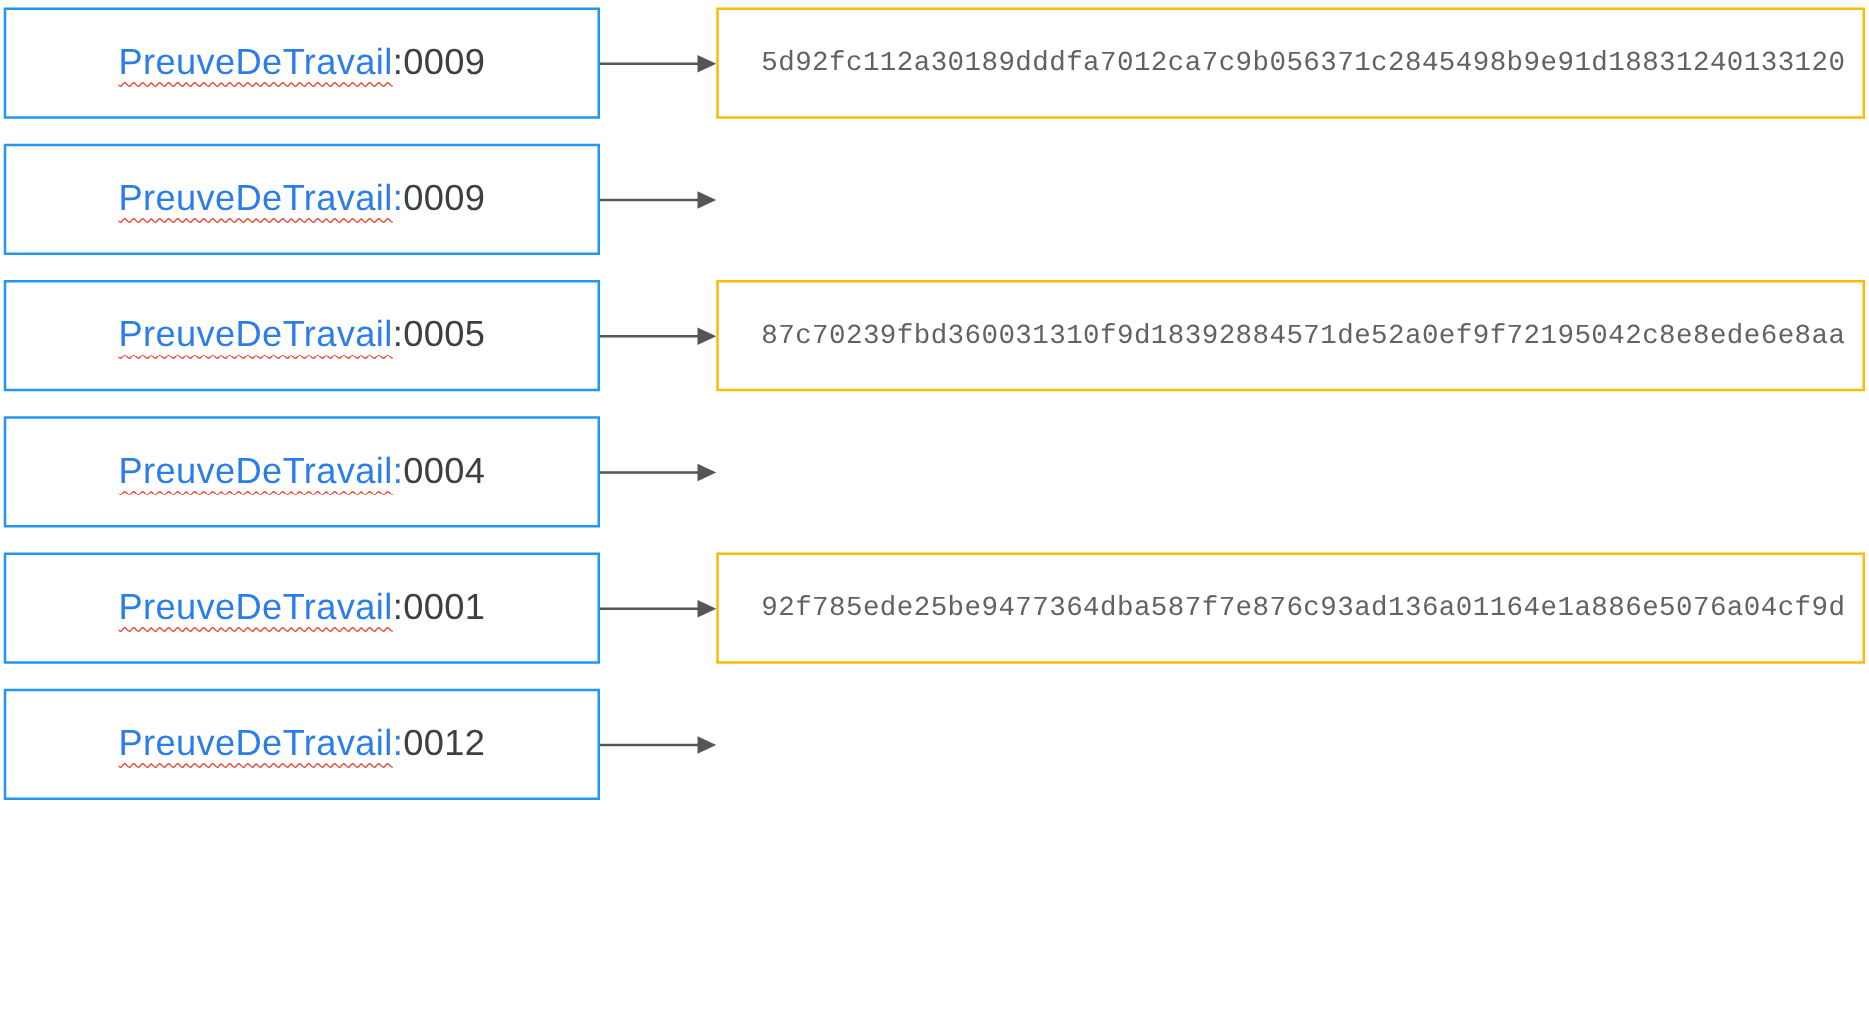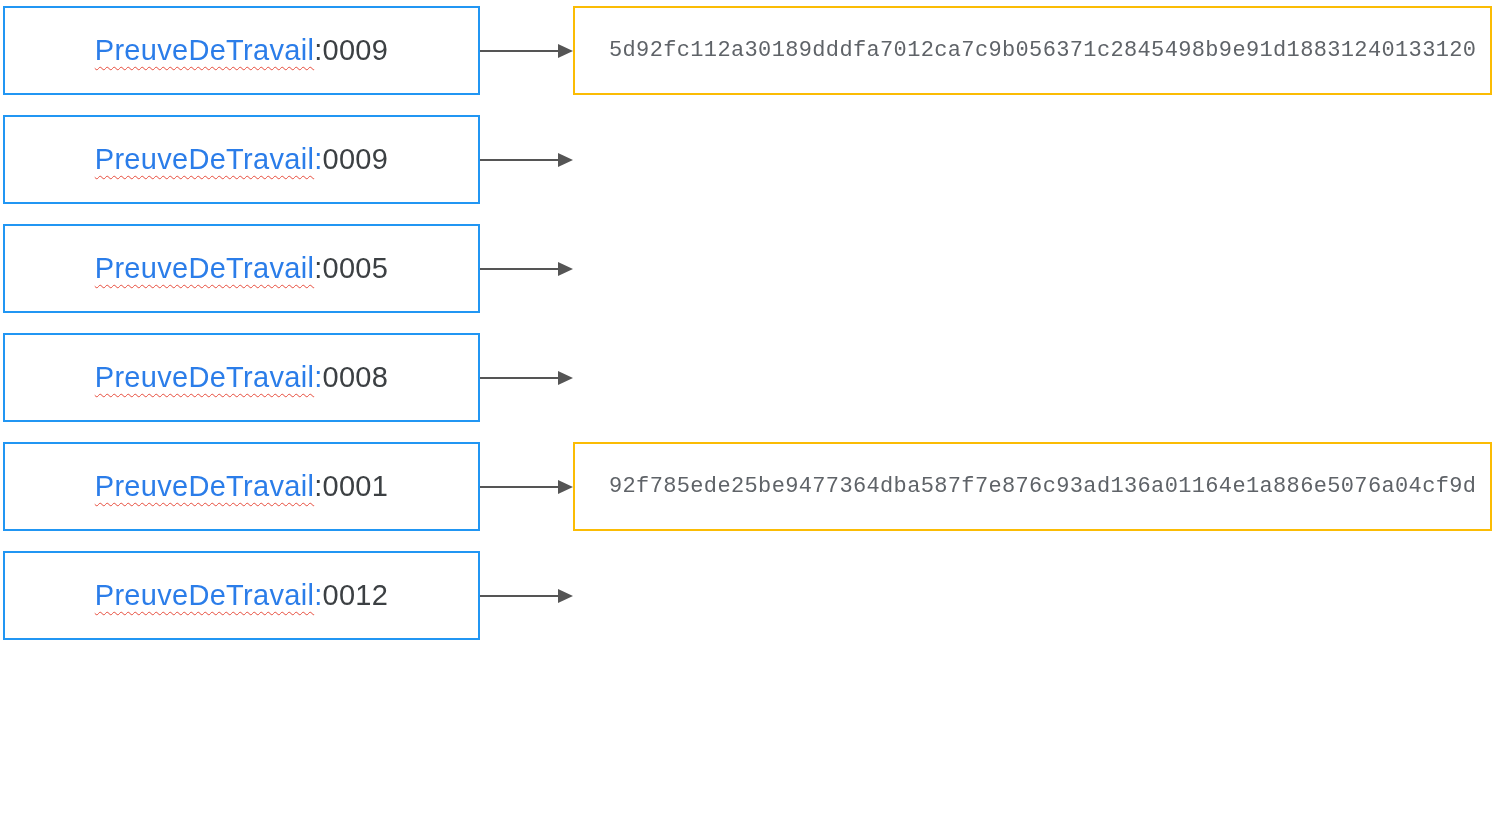--- a/index.html
+++ b/index.html
@@ -111,27 +111,30 @@
   <div class="row">
     <div class="input-box">
         <span class="word">PreuveDeTravail</span>
         <span class="sep dark">:</span>
         <span class="nonce">0005</span>
       </div>
     <div class="arrow">
       <span class="arrow-line"></span>
         <span class="arrow-head"></span>
     </div>
+    <div class="output-box">
+        <span class="hash">87c70239fbd360031310f9d18392884571de52a0ef9f72195042c8e8ede6e8aa</span>
+      </div>
   </div>
 
   <div class="row">
     <div class="input-box">
         <span class="word">PreuveDeTravail</span>
         <span class="sep blue">:</span>
-        <span class="nonce">0008</span>
+        <span class="nonce">0004</span>
       </div>
     <div class="arrow">
       <span class="arrow-line"></span>
         <span class="arrow-head"></span>
     </div>
   </div>
 
   <div class="row">
     <div class="input-box">
         <span class="word">PreuveDeTravail</span>

